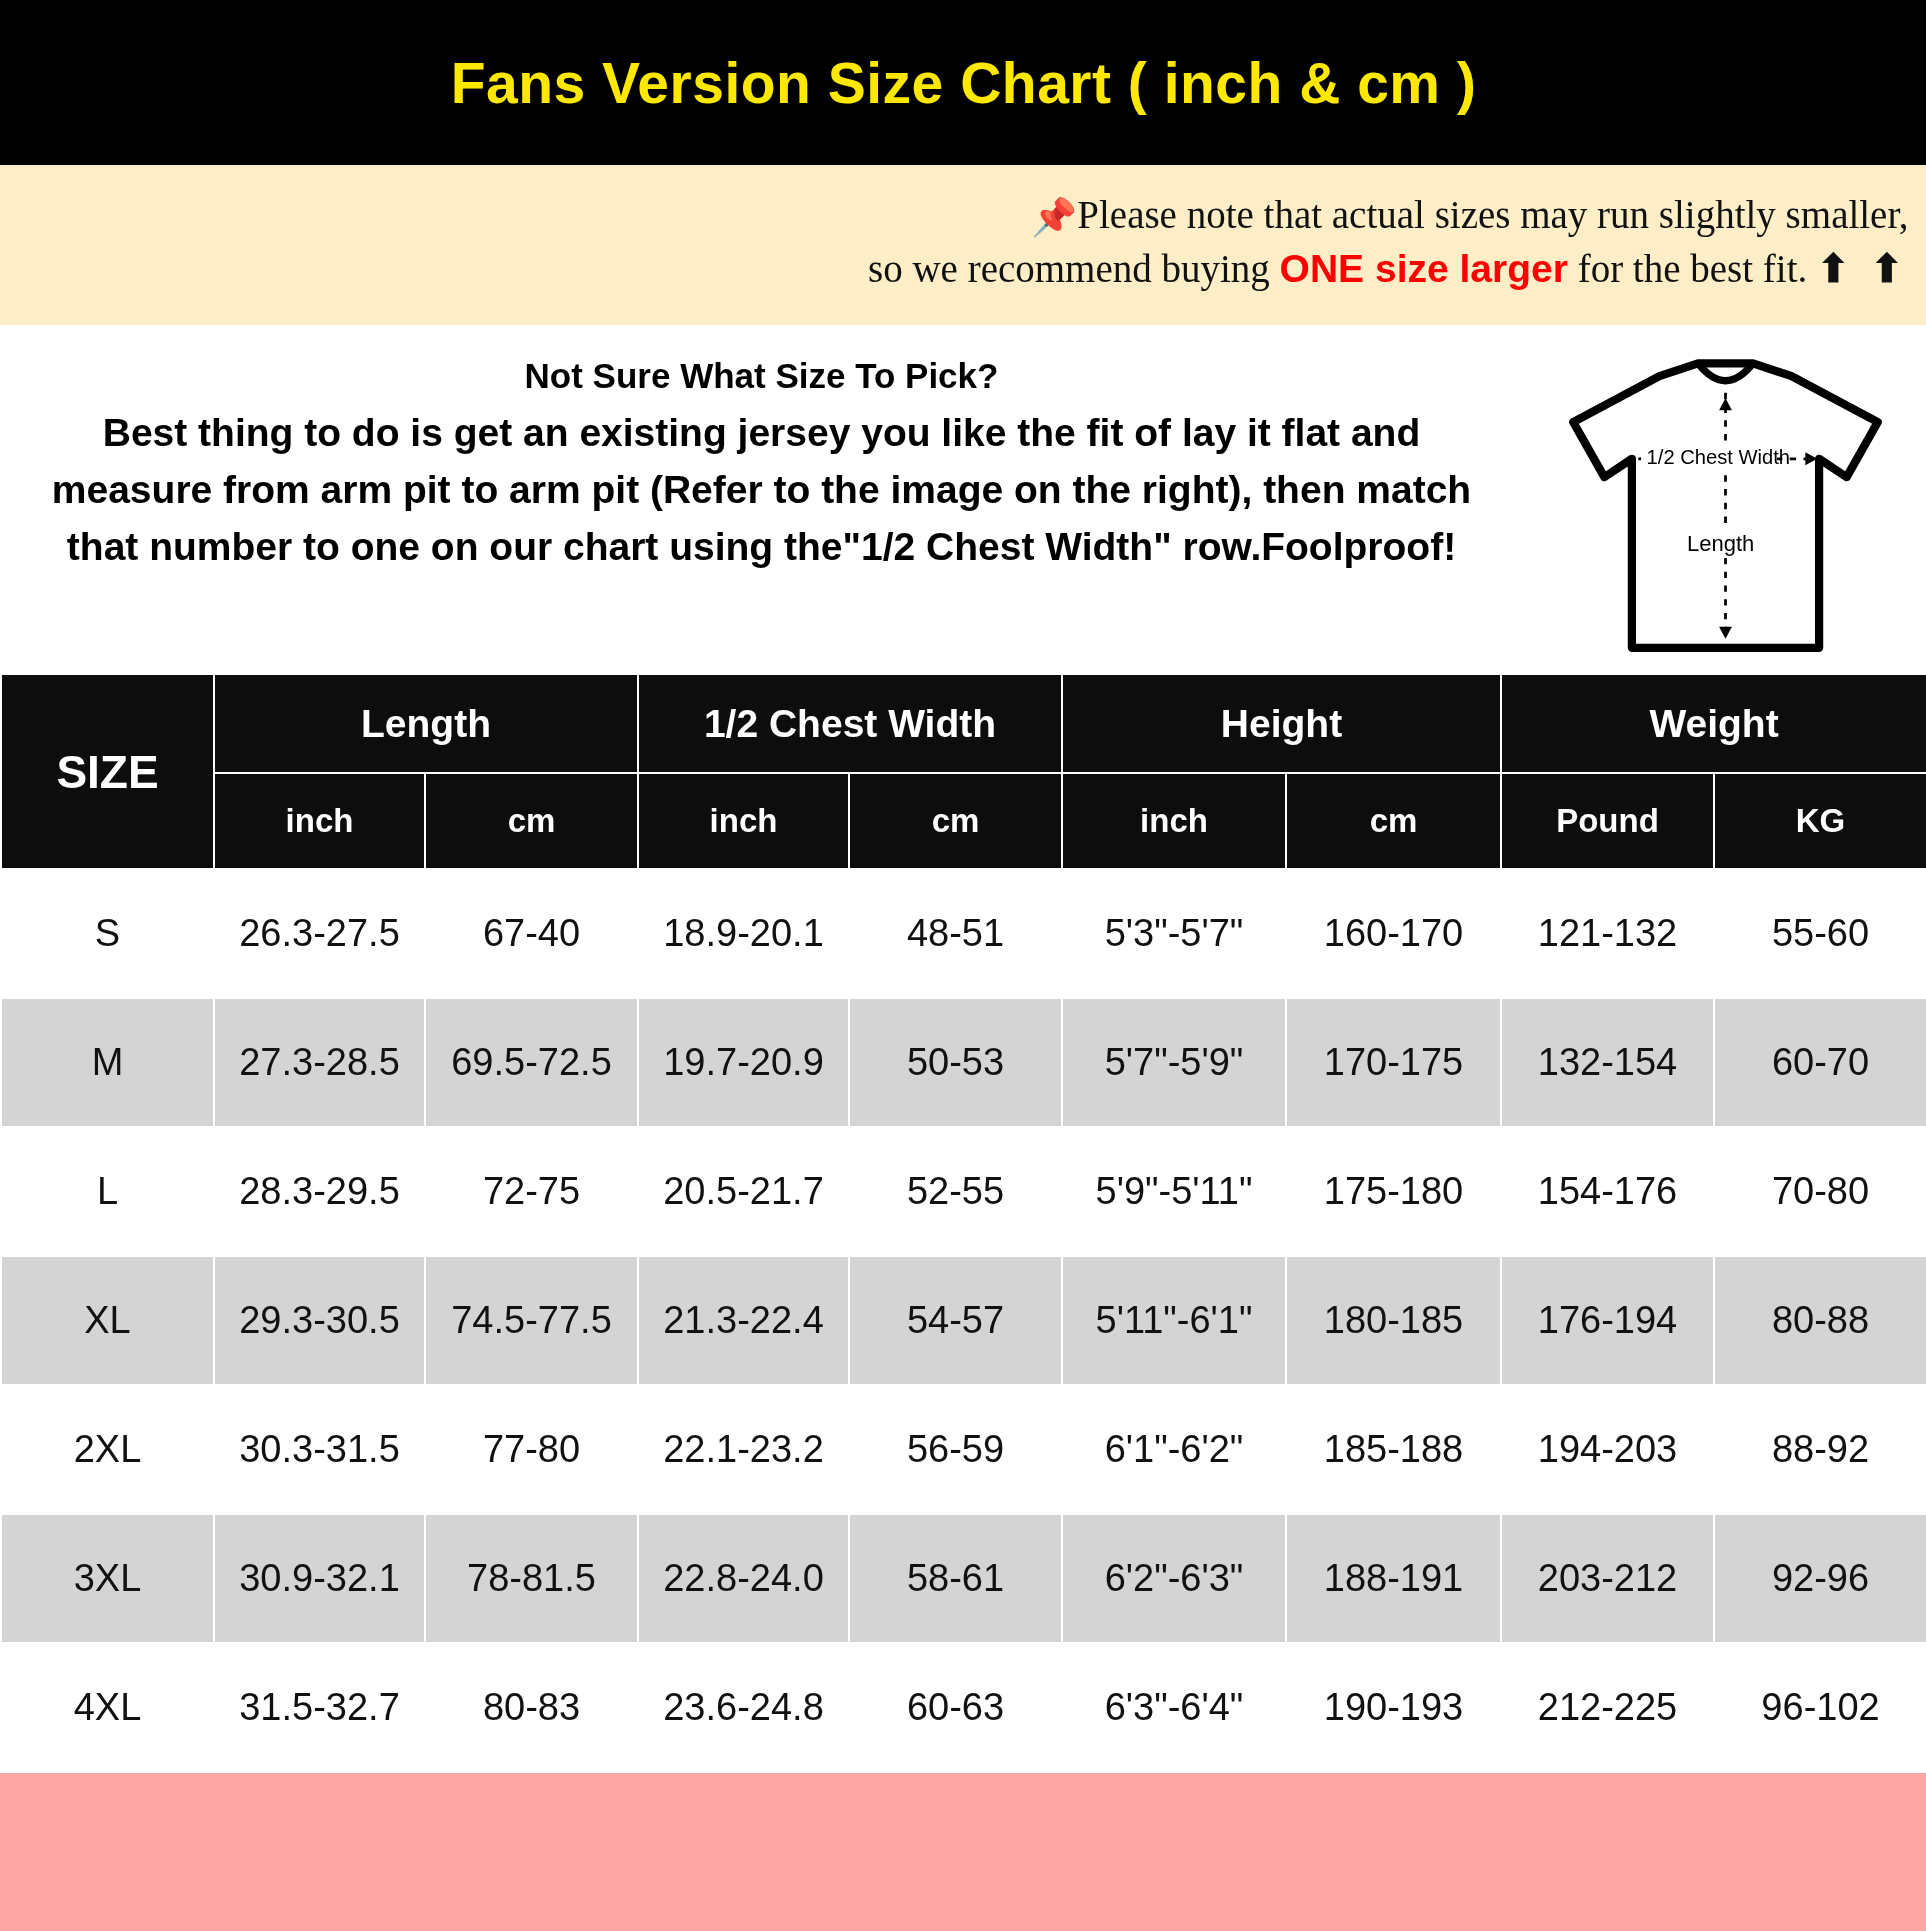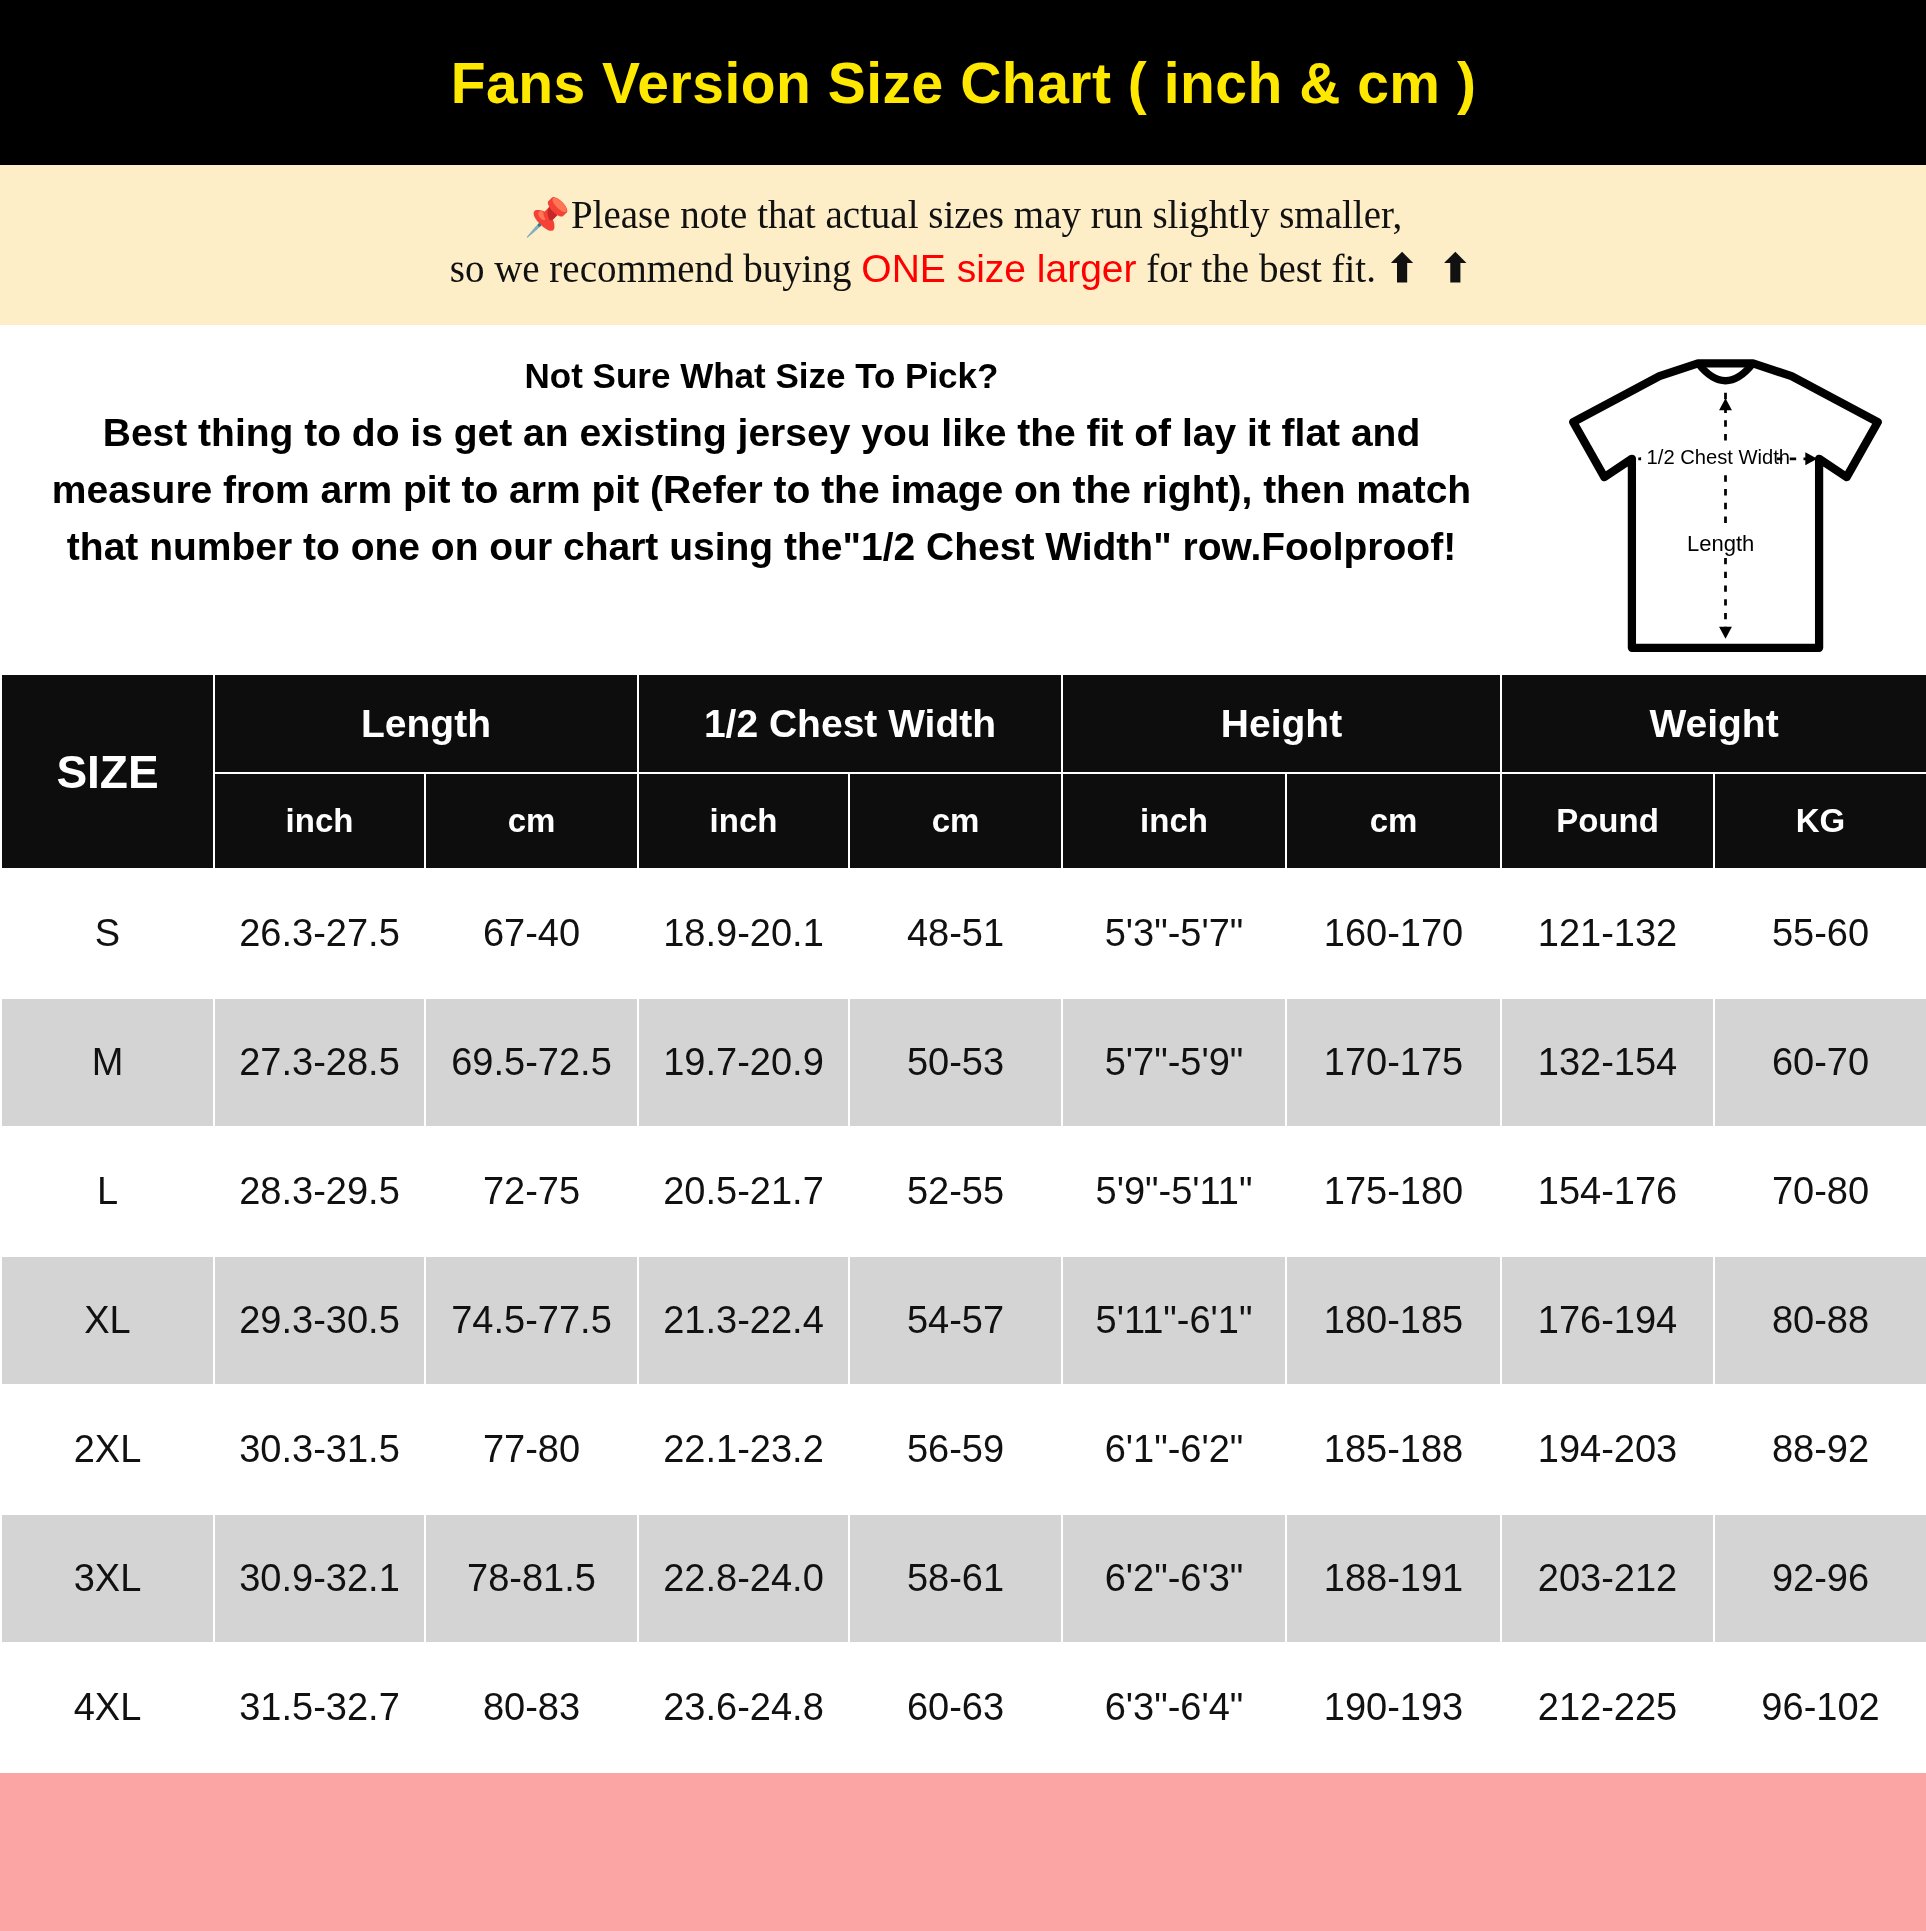--- a/index.html
+++ b/index.html
@@ -38,28 +38,29 @@
     background: #fdeec8;
     padding: 24px 18.4px 31px 18.4px;
     text-align: center;
     border-bottom: 2.8px solid #ffffff;
   }
   .note-line {
     font-size: 39px;
     color: #111111;
     line-height: 1.32;
     font-family: "Liberation Serif", serif;
+    text-align: right;
   }
   .note-line .pin {
     font-size: 37px;
     vertical-align: -1.8px;
   }
   .note-strong-red {
     color: #ff0000;
-    font-weight: normal;
+    font-weight: bold;
     font-family: "Liberation Sans", sans-serif;
     font-size: 39px;
   }
   .arrows {
     font-weight: bold;
     letter-spacing: 5.5px;
   }
 
   
   .advice-wrap {

